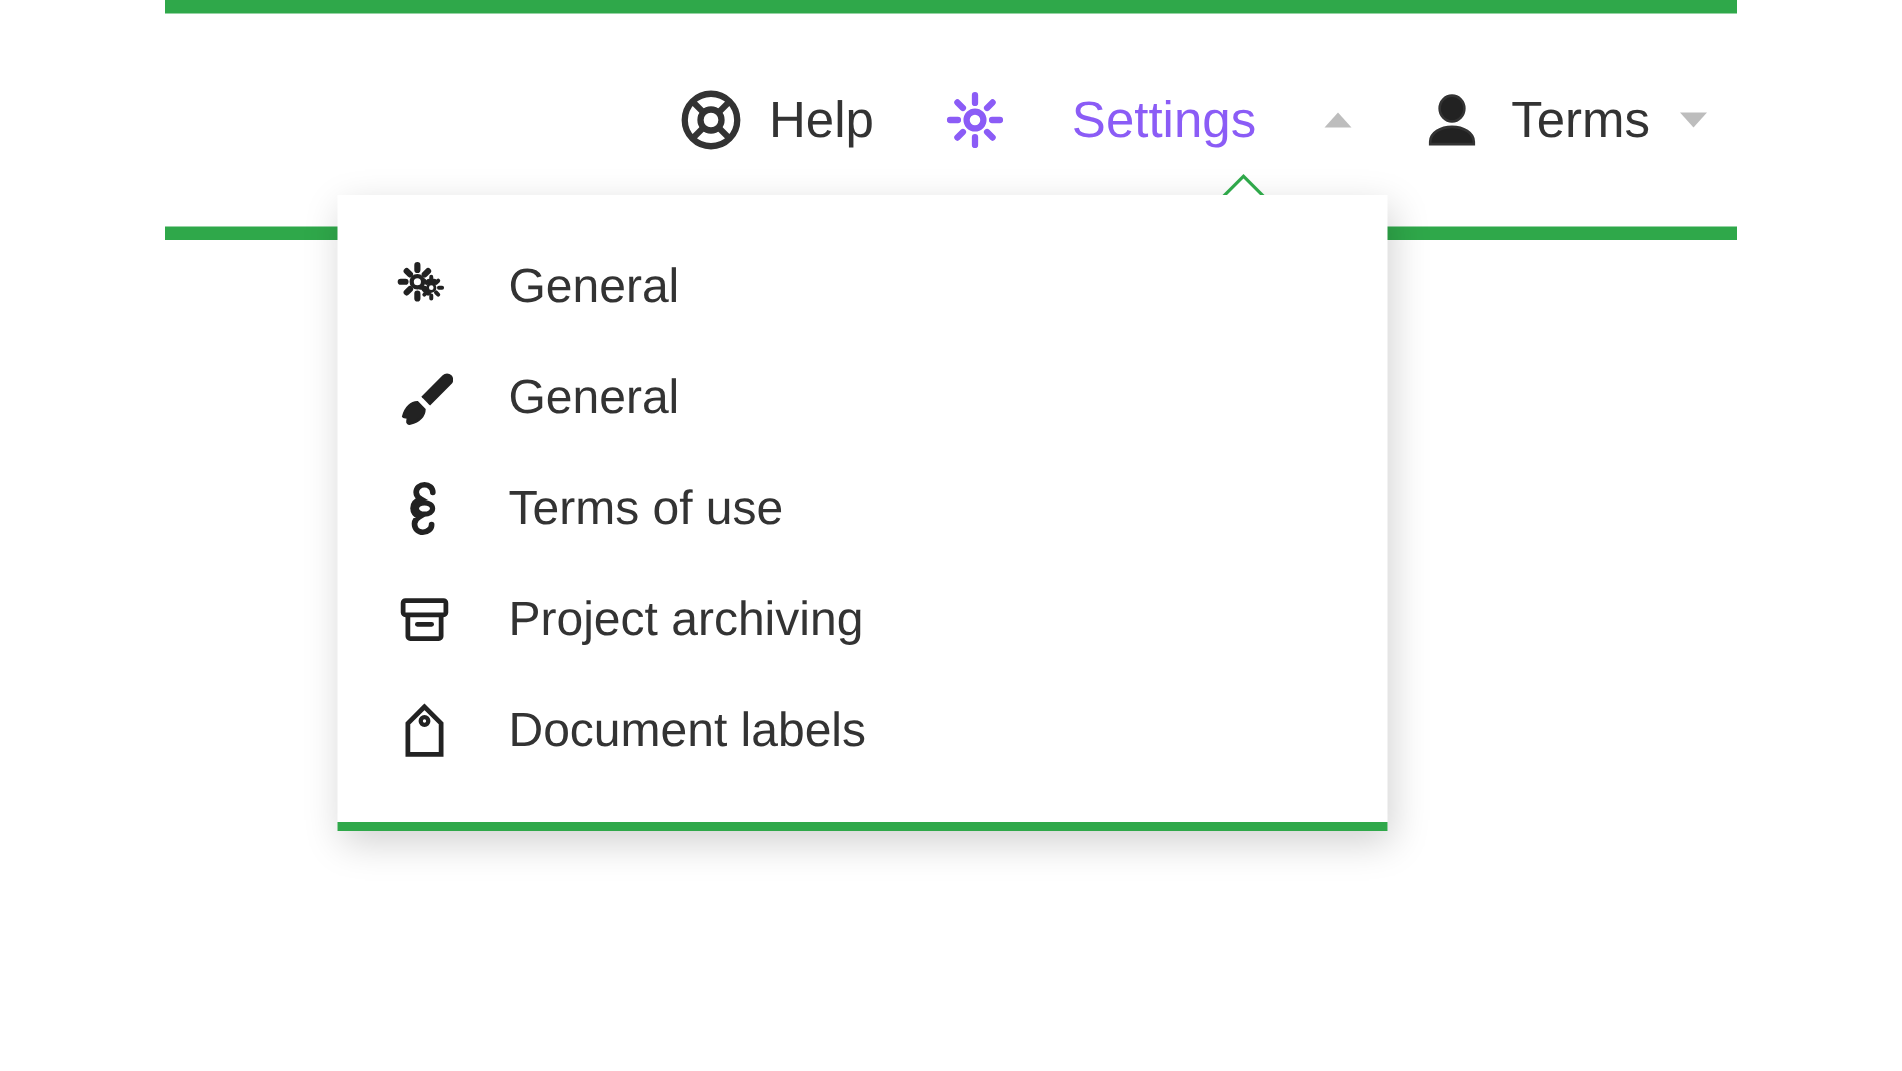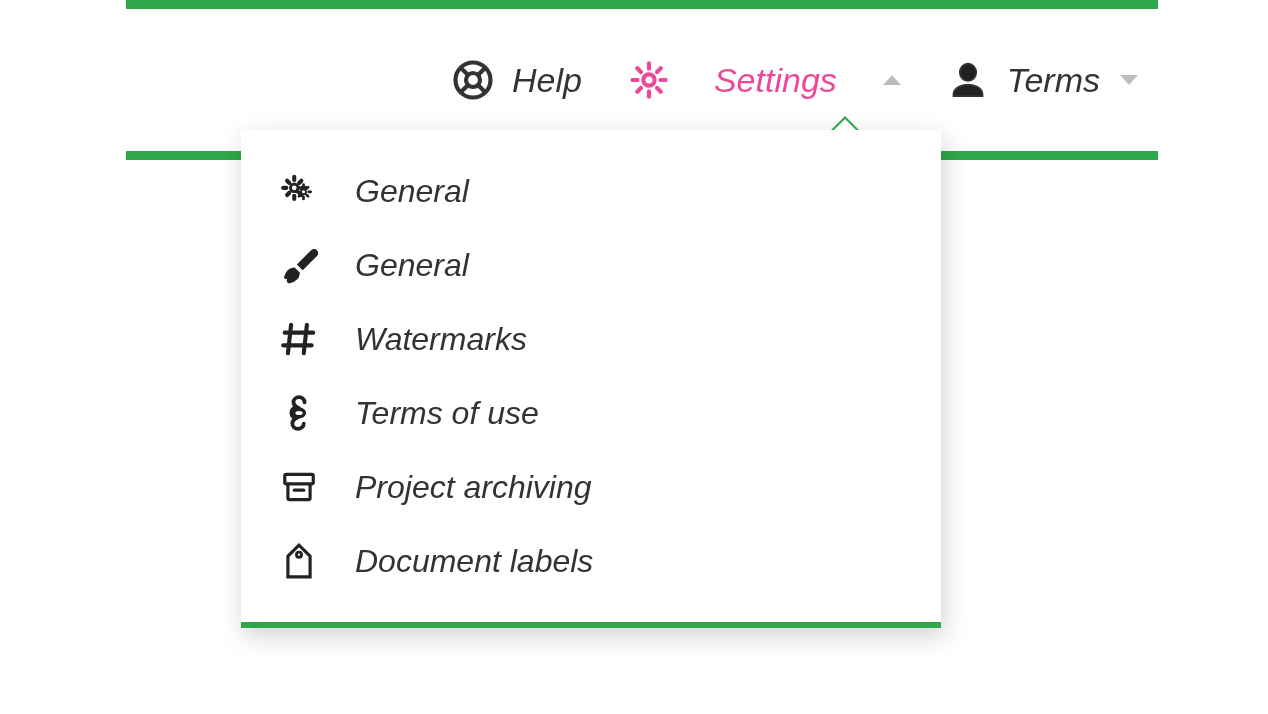--- a/index.html
+++ b/index.html
@@ -8,24 +8,23 @@
     width: 1268px;
     height: 714px;
     background: #ffffff;
     font-family: "Segoe UI", "Helvetica Neue", Arial, sans-serif;
     position: relative;
     overflow: hidden;
   }
 
   .outer {
     position: absolute;
-    left: 126px;
+    left: 110px;
     right: 110px;
     top: 0;
-    font-style: italic;
   }
 
   
   .bar {
     height: 9px;
     background: #2fa84a;
   }
   .bar.top    { position: absolute; left: 0; right: 0; top: 0; }
   .bar.bottom { position: absolute; left: 0; right: 0; bottom: 0; }
 
@@ -51,21 +50,21 @@
   }
 
   .nav-item {
     display: flex;
     align-items: center;
     cursor: pointer;
     line-height: 1;
     gap: 18px;
   }
 
-  .nav-item.active { color: #ec4899; gap: 44px; }
+  .nav-item.active { color: #8b5cf6; gap: 44px; }
 
   .nav-item svg.icon-32 { width: 42px; height: 42px; display: block; }
   .nav-item svg.icon-32 * { stroke: currentColor; }
 
   .caret {
     width: 0; height: 0;
     border-left: 9px solid transparent;
     border-right: 9px solid transparent;
     display: inline-block;
     margin-left: 2px;
@@ -104,21 +103,21 @@
     border-right: 12px solid transparent;
     border-bottom: 12px solid #ffffff;
   }
 
   .menu {
     padding: 24px 0;
   }
 
   .menu-item {
     display: flex;
-    align-items: center;
+    align-items: flex-start;
     gap: 34px;
     padding: 18px 36px;
     font-size: 32px;
     color: #333;
     cursor: pointer;
   }
 
   .menu-item .mi-icon {
     width: 44px;
     min-width: 44px;
@@ -205,28 +204,20 @@
       <div class="menu-item">
         <span class="mi-icon">
           <svg viewBox="0 0 24 24" fill="#222">
             <path d="M3 20c1-4 3.5-6 6-6l3 3c0 2.5-2 5-6 6-.8.2-1.4-.4-1.2-1.2.2-.7.2-1.3-.4-1.4-.6-.1-1.2 0-1.4-.4Z"></path>
             <path d="M11 12 20 3c.8-.8 2.2-.8 3 0l0 0c.8.8.8 2.2 0 3l-9 9"></path>
           </svg>
         </span>
         <span>General</span>
       </div>
 
-      <div class="menu-item">
-        <span class="mi-icon">
-          <svg viewBox="0 0 24 24" fill="none">
-            <path d="M7 3 5 21M17 3l-2 18M3 8h18M2 16h18" stroke="#222" stroke-width="2.6" stroke-linecap="round"></path>
-          </svg>
-        </span>
-        <span>Watermarks</span>
-      </div>
 
       <div class="menu-item">
         <span class="mi-icon">
           <svg viewBox="0 0 24 24" fill="none">
             <path d="M15.5 5.2C15.5 3.4 13.9 2 12 2S8.5 3.4 8.5 5.2c0 1.3.8 2.2 2 2.9-2 .6-3.3 2-3.3 3.8 0 1.6 1 2.8 2.6 3.6-1.2.7-2 1.6-2 2.9C7.8 20.6 9.4 22 11.3 22s3.7-1.4 3.7-3.2" stroke="#222" stroke-width="2.4" stroke-linecap="round"></path>
             <ellipse cx="12" cy="12" rx="3.4" ry="2.4" stroke="#222" stroke-width="2.2"></ellipse>
           </svg>
         </span>
         <span>Terms of use</span>
       </div>

